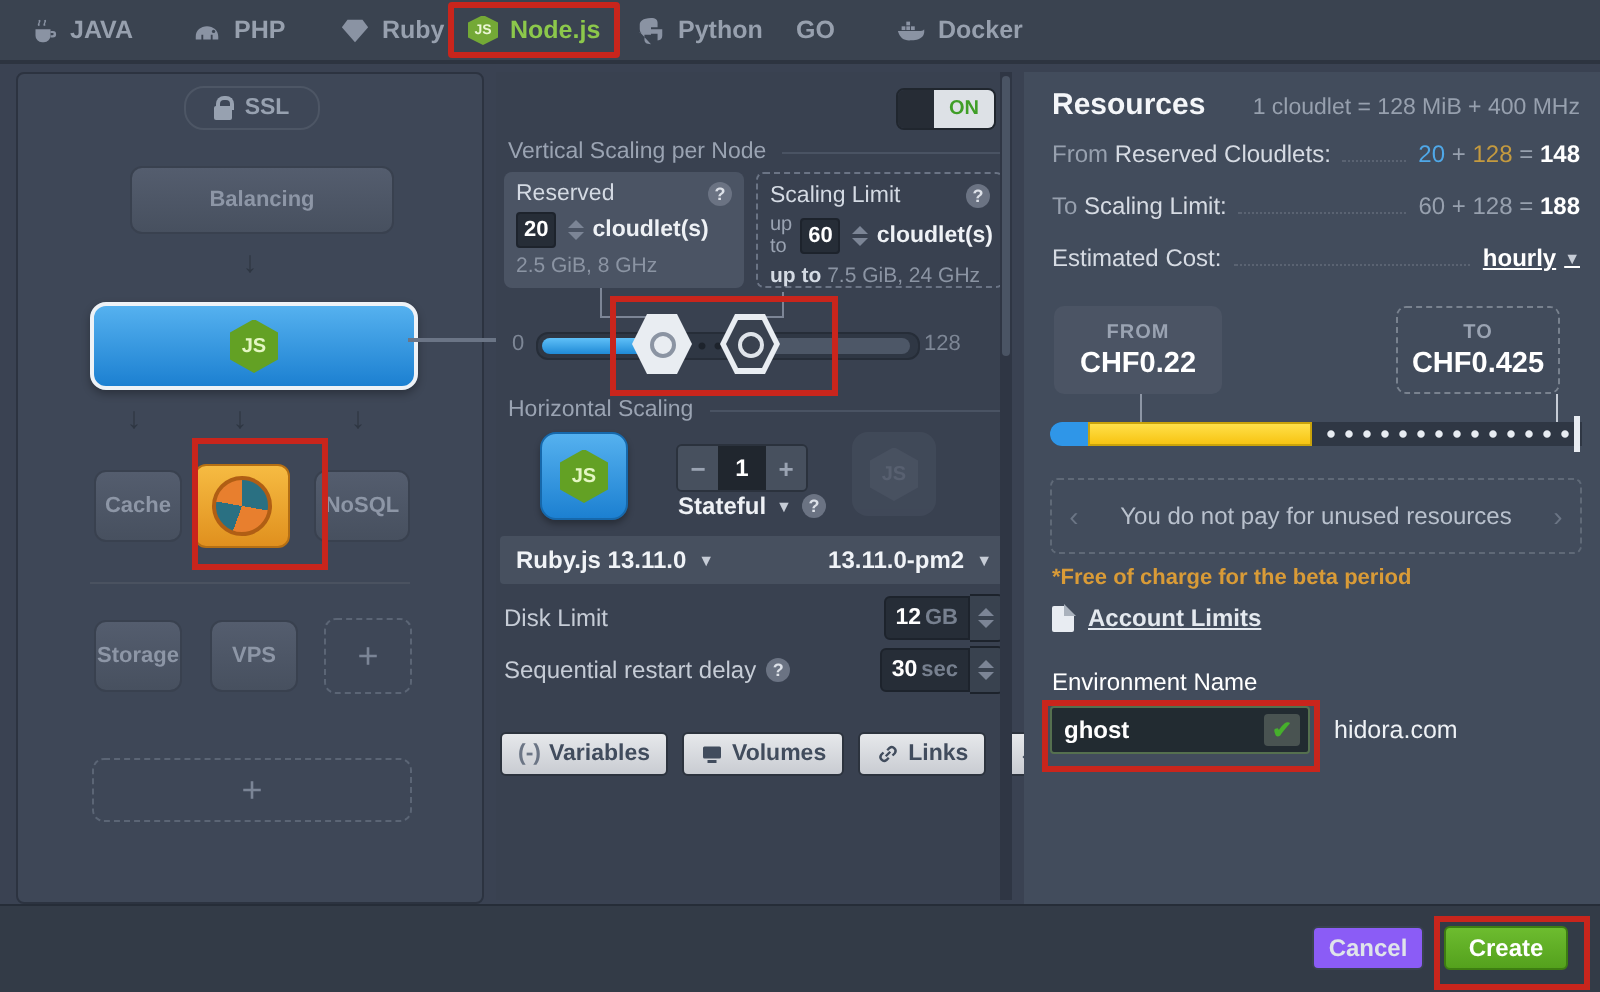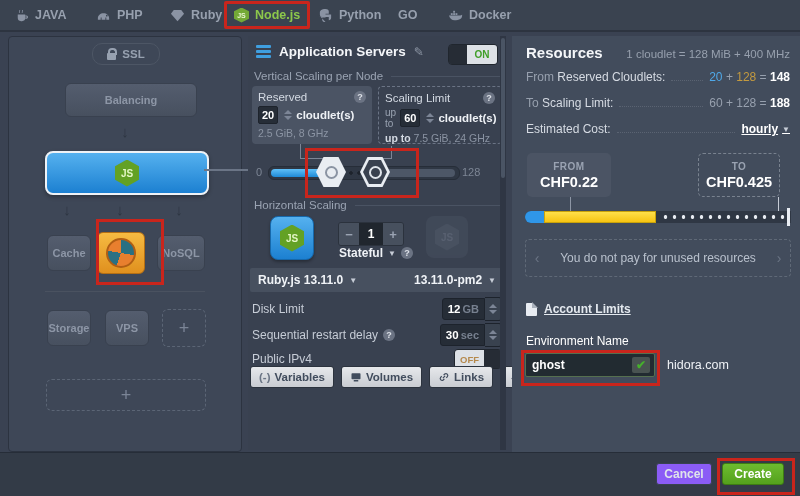--- a/index.html
+++ b/index.html
@@ -228,29 +228,20 @@
     <span>+</span>
   </div>
   <div class="tblock dashed" style="left:37px;top:342px;width:158px;height:30px">
     <span>+</span>
   </div>
   <div class="ann" style="left:87px;top:182px;width:62px;height:60px"></div>
 </div>
 <div class="connect-line"></div>
 
 <div id="middle-panel">
-  <div class="mhead">
-    <span class="burger">
-        <i></i>
-        <i></i>
-        <i></i>
-      </span>
-    <span class="mtitle">Application Servers</span>
-    <span class="pencil">✎</span>
-  </div>
   <div class="toggle-on">
     <span class="knob"></span>
     <span class="txt">ON</span>
   </div>
   <div class="sect" style="top:34px">
       <span>Vertical Scaling per Node</span>
     </div>
 
   <div class="card card1">
     <div class="cardrow">
@@ -359,28 +350,20 @@
       </span>
     <span class="sp"></span>
     <span class="numbox2">
         <span>30</span>
         <span class="u">sec</span>
       </span>
     <span class="step2">
         <i style="width:0;height:0;border-left:4px solid transparent;border-right:4px solid transparent;border-bottom:4px solid #7c8596"></i>
         <i style="width:0;height:0;border-left:4px solid transparent;border-right:4px solid transparent;border-top:4px solid #7c8596"></i>
       </span>
-  </div>
-  <div class="frow" style="top:312px">
-    <span class="lab">Public IPv4</span>
-    <span class="sp"></span>
-    <span class="toggle-off">
-      <span class="txt">OFF</span>
-      <span class="knob"></span>
-    </span>
   </div>
 
   <div class="gbtns">
     <span class="gbtn">
       <span style="color:#6b7585;font-weight:bold">(-)</span>
       <span>Variables</span>
     </span>
     <span class="gbtn">
       <svg viewBox="0 0 16 16">
           <rect x="2" y="3" width="12" height="8" rx="1"></rect>
@@ -453,20 +436,21 @@
     <span class="cyellow"></span>
     <span class="cdots"></span>
     <span class="cmark"></span>
   </div>
 
   <div class="carousel">
     <span class="ar">‹</span>
     <span class="msg">You do not pay for unused resources</span>
     <span class="ar">›</span>
   </div>
+  <div class="beta">*Free of charge for the beta period</div>
   <div class="acct">
     <span class="doc"></span>
     <span>Account Limits</span>
   </div>
   <div class="envlabel">Environment Name</div>
   <div class="envwrap">
     <span class="envinput">
       <span>ghost</span>
       <span class="chk">✔</span>
     </span>

